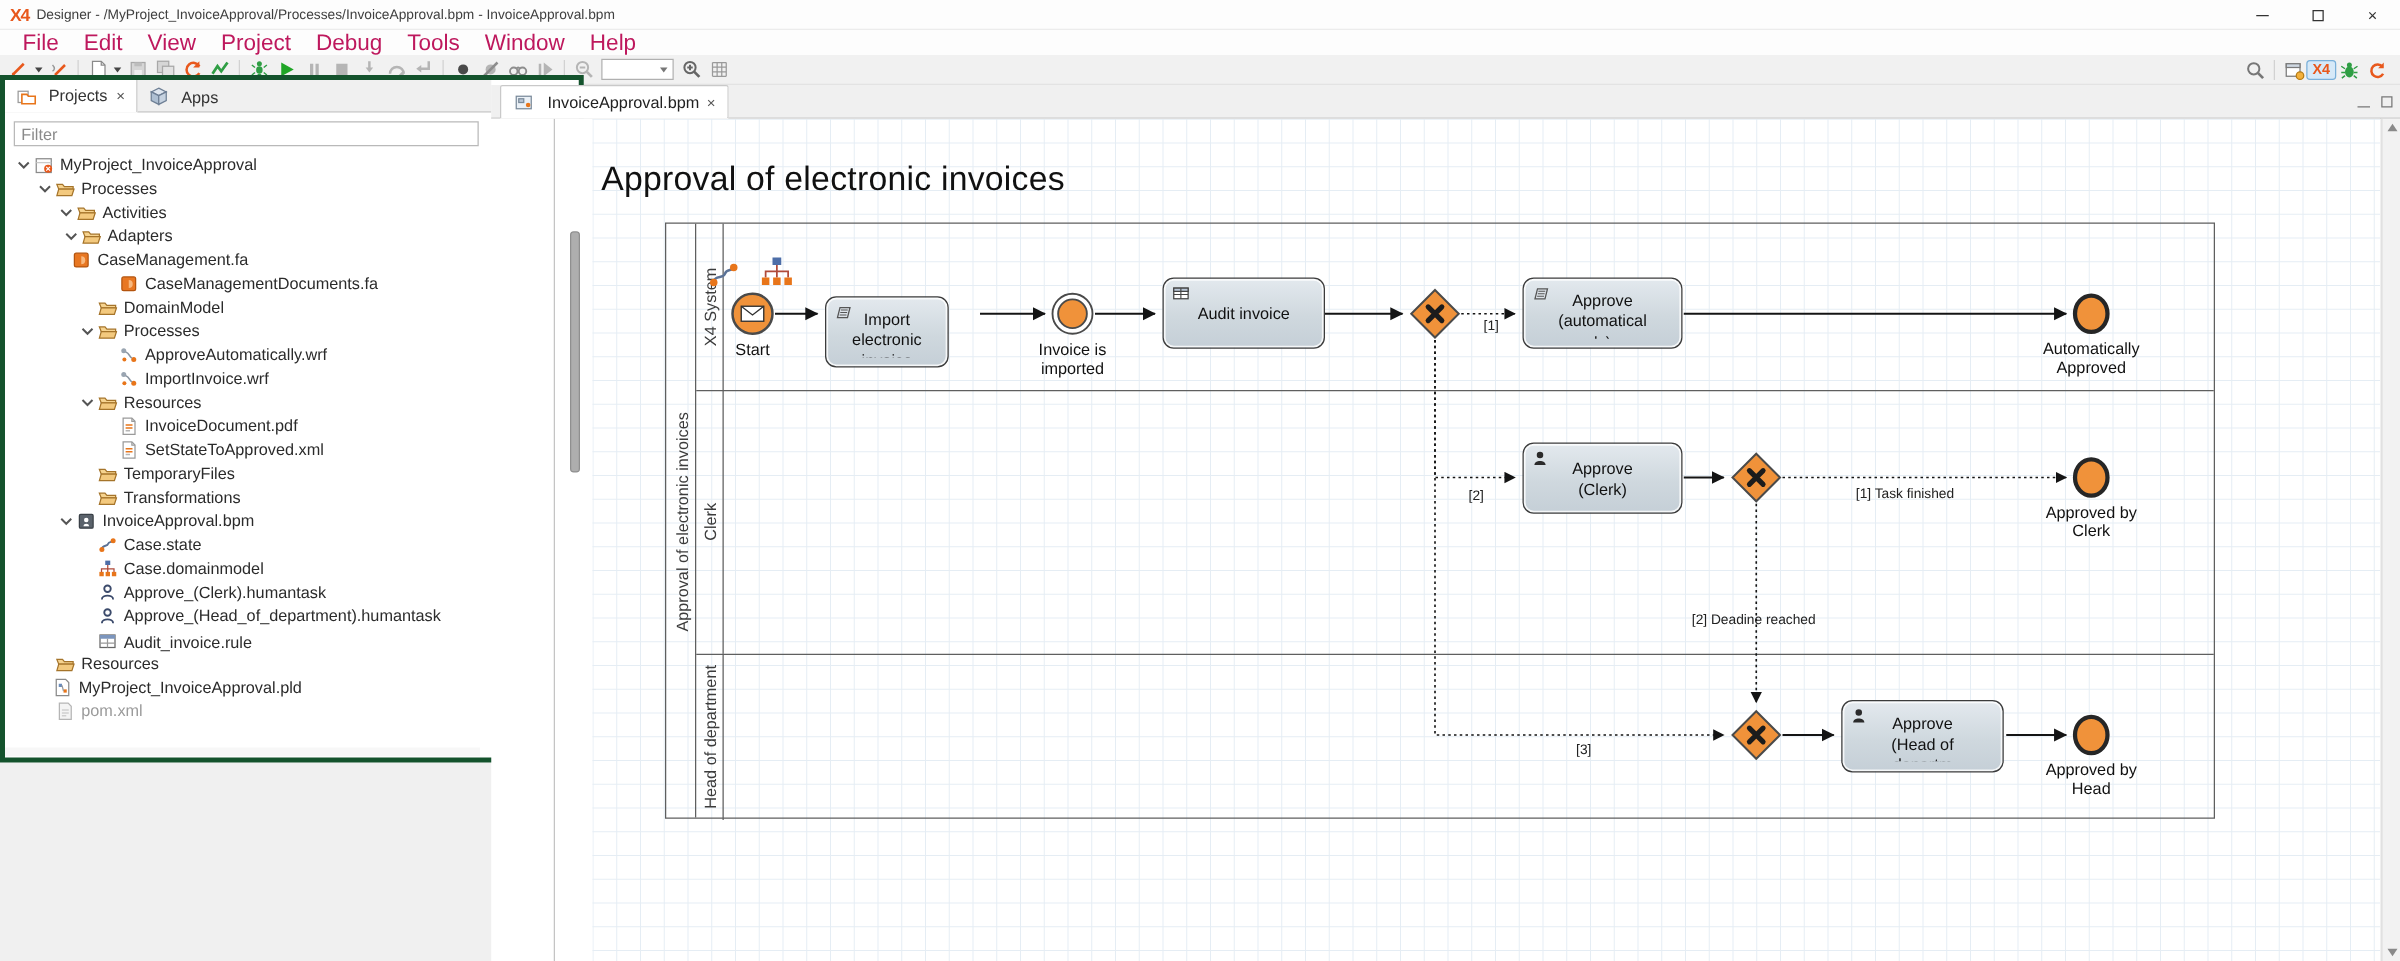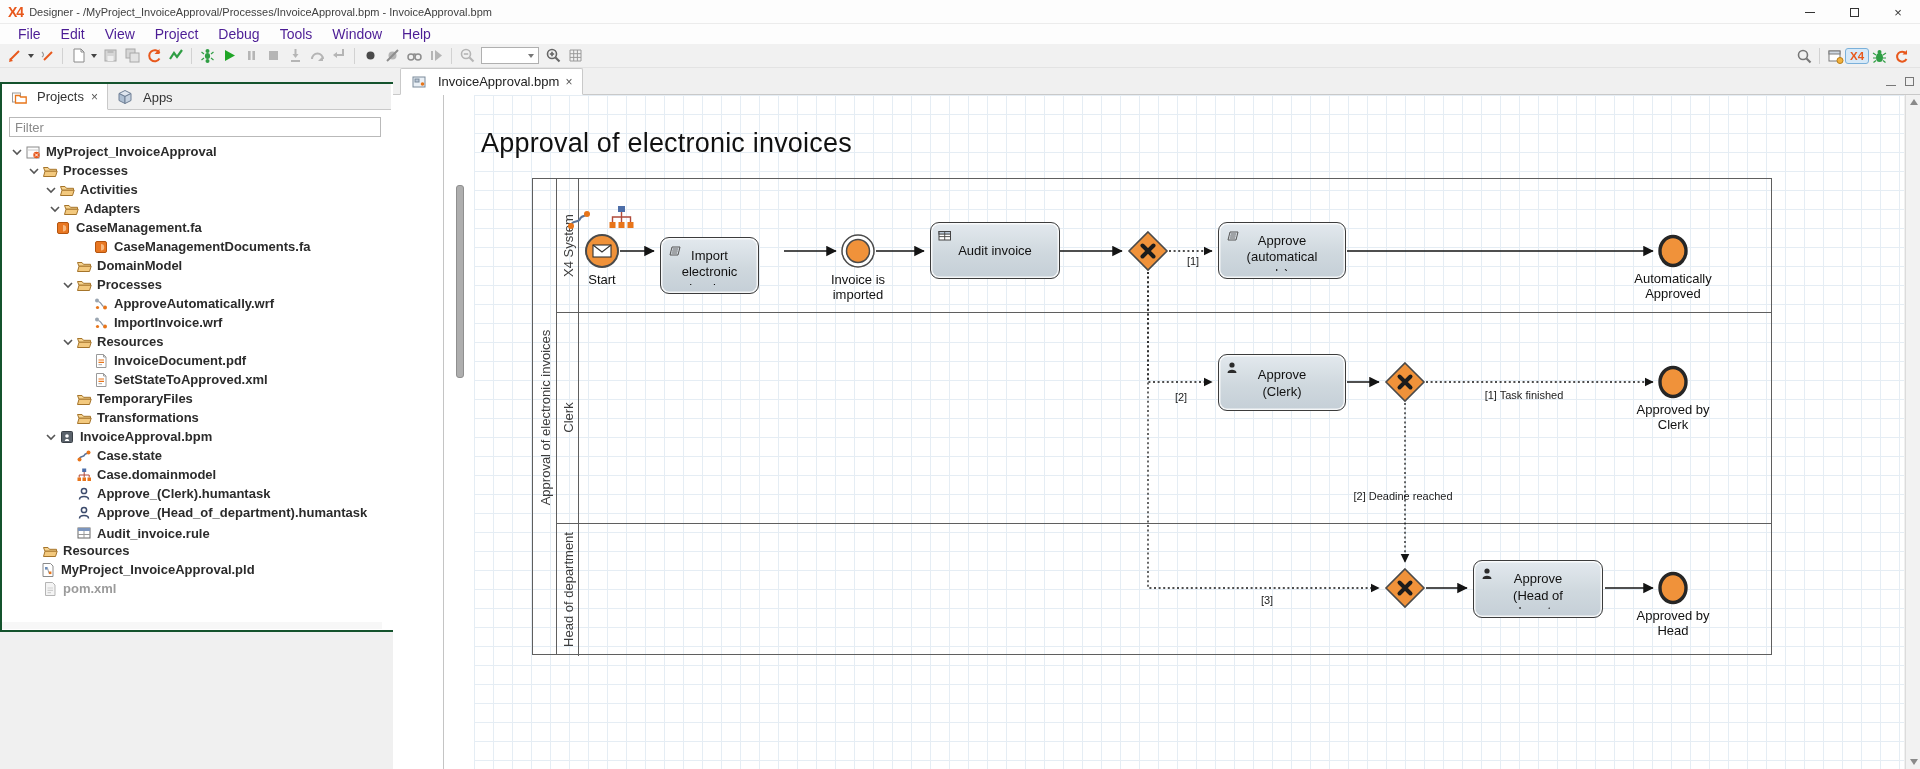--- a/index.html
+++ b/index.html
@@ -11,44 +11,44 @@
   .titlebar { position:absolute; left:0; top:0; width:1920px; height:24px; background:#fdfdfd; display:flex; align-items:center; border-bottom:1px solid #ececec;}
   .logo { font-weight:bold; font-size:14px; color:#e8581c; margin:0 6px 0 8px; letter-spacing:-1px;}
   .wintitle { font-size:11px; color:#404040; }
   .wincontrols { position:absolute; right:0; top:0; height:24px; display:flex; }
   .winbtn { width:44px; height:24px; display:flex; align-items:center; justify-content:center; color:#333; font-size:13px; }
   .glyph-min { width:10px; height:1px; background:#333; display:inline-block; }
   .glyph-max { width:9px; height:9px; border:1px solid #333; display:inline-block; }
 
   
   .menubar { position:absolute; left:0; top:24px; width:1920px; height:20px; background:#fdfdfd; display:flex; align-items:center; padding-left:8px; }
-  .menu-item { font-size:14px; color:#4c1d95; padding:2px 10px; }
+  .menu-item { font-size:18px; color:#be185d; padding:2px 10px; }
 
   
   .toolbar { position:absolute; left:0; top:44px; width:1920px; height:24px; background:#f1f1f1; border-bottom:1px solid #e3e3e3; display:flex; align-items:center; padding-left:4px; }
   .tb-item { width:20px; height:20px; display:flex; align-items:center; justify-content:center; margin:0 1px; }
   .tb-sep { width:1px; height:16px; background:#d2d2d2; margin:0 4px; }
   .caret { width:0; height:0; border-left:3.5px solid transparent; border-right:3.5px solid transparent; border-top:4px solid #444; margin:0 2px; }
   .tb-combo { width:58px; height:17px; border:1px solid #b0b0b0; background:#fff; margin:0 3px; position:relative; }
   .tb-combo .caret { position:absolute; right:2px; top:6px; border-top-color:#777; }
   .tb-right { position:absolute; right:8px; top:0; height:24px; display:flex; align-items:center; }
   .x4btn { background:#d6e9f8; border:1px solid #7ab0da; border-radius:3px; padding:1px 4px; font-size:11.5px; font-weight:bold; color:#e8581c; margin:0 2px; }
 
   
-  .panel { position:absolute; left:0; top:82px; width:467px; height:550px; background:#fff; border:2px solid #14532d; }
+  .panel { position:absolute; left:0; top:60px; width:467px; height:550px; background:#fff; border:4px solid #14532d; }
   .panel-tabs { position:absolute; left:0; top:0; width:389px; height:26px; background:#f0f0f0; border-bottom:1px solid #c9c9c9; display:flex; }
   .ptab { display:flex; align-items:center; gap:5px; padding:0 9px; font-size:13px; height:26px; color:#333; }
   .ptab.active { background:#fff; border-right:1px solid #c9c9c9; border-bottom:1px solid #fff; }
   .ptab .x { color:#555; font-size:12px; margin-left:2px; }
   .panel-hicons { position:absolute; right:4px; top:4px; display:flex; gap:7px; align-items:center; }
   .phicon { font-size:12px; color:#777; }
   .phicon.orange { color:#e8581c; font-weight:bold; }
   .filter { position:absolute; left:7px; top:33px; width:372px; height:20px; border:1px solid #b9b9b9; font-size:13px; padding:0 5px; color:#333; font-family:"Liberation Sans",sans-serif; }
   .filter::placeholder { color:#8a8a8a; }
-  .tree { position:absolute; left:1px; top:58px; width:380px; height:485px; overflow:hidden;font-weight:bold; }
+  .tree { position:absolute; left:1px; top:58px; width:380px; height:485px; overflow:hidden; }
   .trow { height:19px; display:flex; align-items:center; font-size:13px; color:#2b2b2b; white-space:nowrap; }
   .trow.gray { color:#9b9b9b; }
   .tslot { width:16px; height:16px; flex:0 0 16px; display:flex; align-items:center; justify-content:center; }
   .ticon { width:16px; height:16px; flex:0 0 16px; margin-right:5px; display:flex; align-items:center; justify-content:center; }
   .vsb { position:absolute; right:0; top:26px; width:8px; height:517px; background:#f5f5f5; border-left:1px solid #e4e4e4; }
   .vsb-thumb { position:absolute; left:1px; top:56px; width:6px; height:430px; background:#d2d2d2; border-radius:3px; }
   .hsb { position:absolute; left:0; bottom:1px; width:380px; height:7px; background:#f7f7f7; }
 
   
   .ed-tabrow { position:absolute; left:393px; top:68px; width:1527px; height:27px; background:#f0f0f0; border-bottom:1px solid #c9c9c9; }

